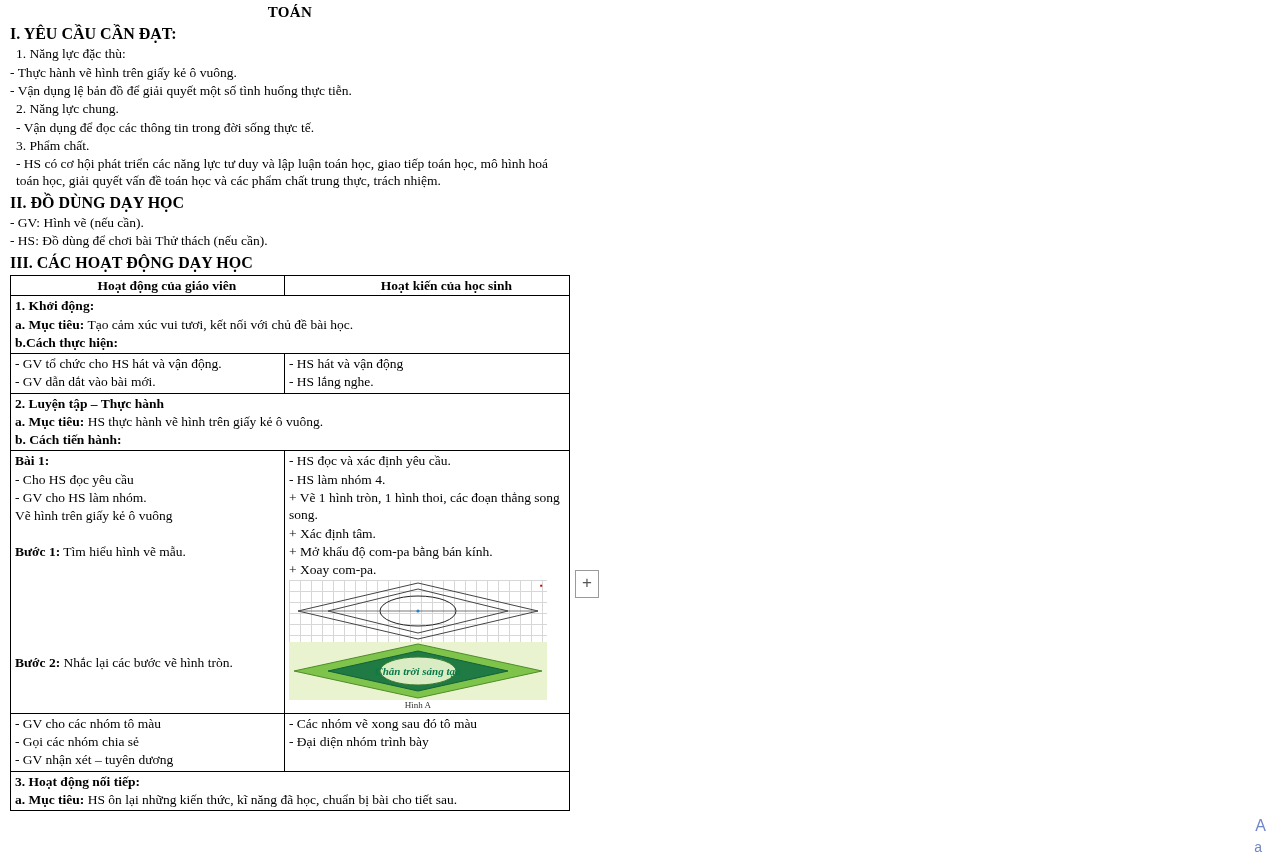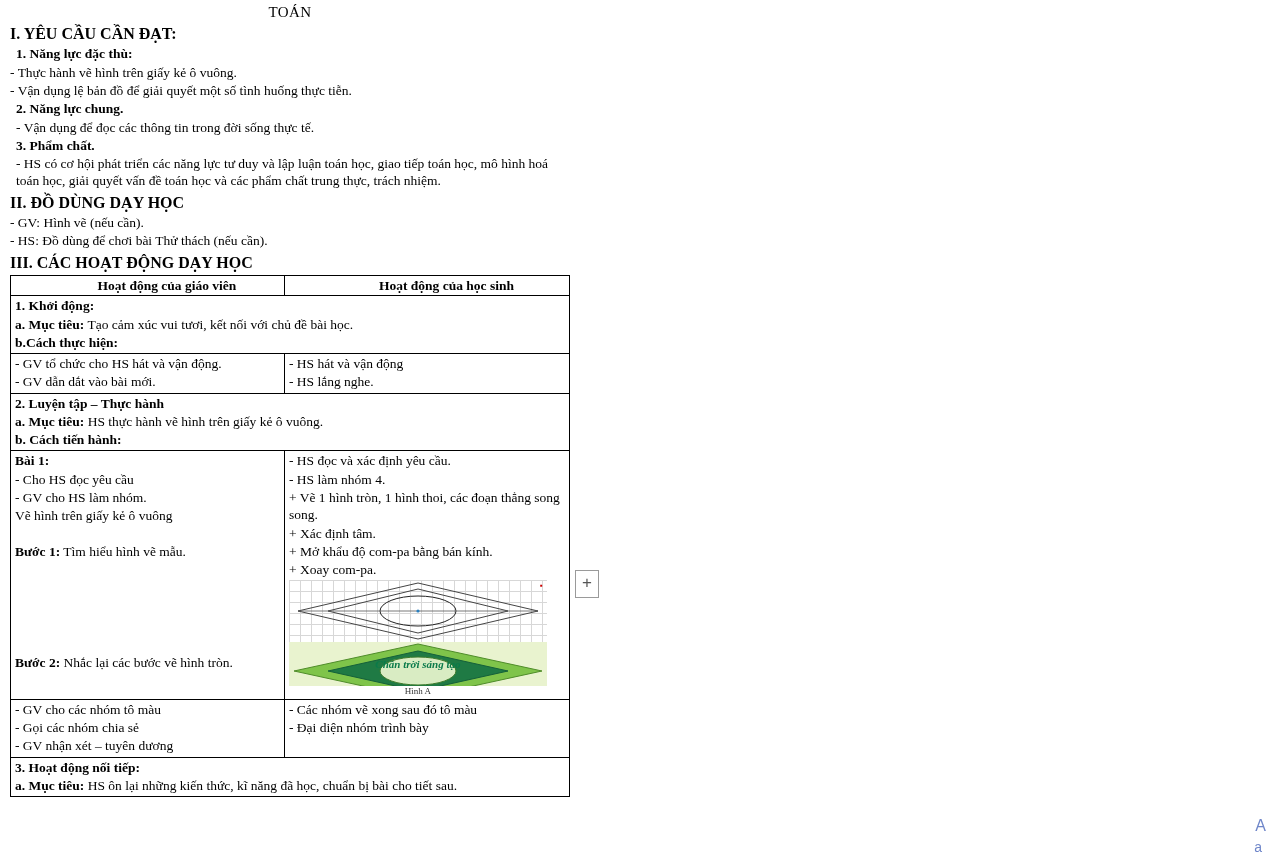--- a/index.html
+++ b/index.html
@@ -17,42 +17,42 @@
   .page-right{left:637px;width:633px;height:861px;}
   .gutter{position:absolute;left:628px;top:0;width:12px;height:861px;background:#d9d9d9;}
   .gutter-line{position:absolute;left:636px;top:0;width:1px;height:861px;background:#b8b8b8;}
 
   
   .tick{position:absolute;background:#000;}
 
   .content{position:absolute;}
   .c-left{left:10px;top:4px;width:560px;}
   .b{font-weight:bold;}
-  h1.doc-title{font-size:15px;font-weight:normal;text-align:center;margin:0 0 2px 0;letter-spacing:.4px;}
+  h1.doc-title{font-size:15px;font-weight:bold;text-align:center;margin:0 0 2px 0;letter-spacing:.4px;}
   .doc-sub{font-size:14.5px;font-weight:bold;text-align:center;margin:0 0 8px 0;}
   p{margin:0 0 1px 0;line-height:1.28;}
   .sec{font-weight:bold;font-size:16px;margin-top:3px;}
-  .sub{font-weight:bold;margin-left:6px;}
+  .sub{font-weight:normal;margin-left:6px;}
   .ind{margin-left:6px;}
 
   table.tbl{border-collapse:collapse;width:100%;margin-top:2px;}
   table.tbl td{border:1px solid #000;vertical-align:top;padding:1px 4px;line-height:1.28;}
   table.tbl td.hdr{text-align:center;font-weight:bold;padding-left:43px;}
 
   
   .plus-btn{
     position:absolute;left:575px;top:570px;width:22px;height:26px;
     border:1px solid #9a9a9a;background:#fff;color:#555;
     font-size:17px;line-height:24px;text-align:center;font-family:"Liberation Sans",sans-serif;
   }
 
   
   .figure{width:258px;border:0;margin:2px 0 0 0;}
   .fig-top{position:relative;height:62px;background:#fff;overflow:hidden;}
-  .fig-bot{position:relative;height:44px;background:#e9f3cf;overflow:hidden;}
+  .fig-bot{position:relative;height:58px;background:#e9f3cf;overflow:hidden;}
   .grid{position:absolute;inset:0;
     background-image:linear-gradient(#d7d7d7 1px,transparent 1px),linear-gradient(90deg,#d7d7d7 1px,transparent 1px);
     background-size:11px 11px;}
   .fig-cap{font-size:9px;text-align:center;color:#333;}
   .wm{position:absolute;left:50%;top:50%;transform:translate(-50%,-50%);
       font-size:11px;color:#0a7a4a;font-style:italic;font-weight:bold;white-space:nowrap;}
   .diamond{position:absolute;left:50%;top:50%;transform:translate(-50%,-50%);}
 
   .right-letter{position:absolute;right:4px;bottom:26px;color:#6f86c9;font-size:16px;font-family:"Liberation Sans",sans-serif;}
   .right-letter2{position:absolute;right:8px;bottom:6px;color:#6f86c9;font-size:14px;font-family:"Liberation Sans",sans-serif;}
@@ -89,21 +89,21 @@
     <p class="sec" style="">III. CÁC HOẠT ĐỘNG DẠY HỌC</p>
 
     <table class="tbl">
       <colgroup>
           <col style="width:49%">
           <col style="width:51%">
         </colgroup>
       <tbody>
         <tr>
           <td class="hdr">Hoạt động của giáo viên</td>
-          <td class="hdr">Hoạt động của học sinh</td>
+          <td class="hdr">Hoạt kiến của học sinh</td>
         </tr>
         <tr>
           <td colspan="2">
             <p class="b">1. Khởi động:</p>
             <p><span class="b">a. Mục tiêu:</span><span> Tạo cảm xúc vui tươi, kết nối với chủ đề bài học.</span></p>
             <p class="b">b.Cách thực hiện:</p>
           </td>
         </tr>
         <tr>
           <td>

